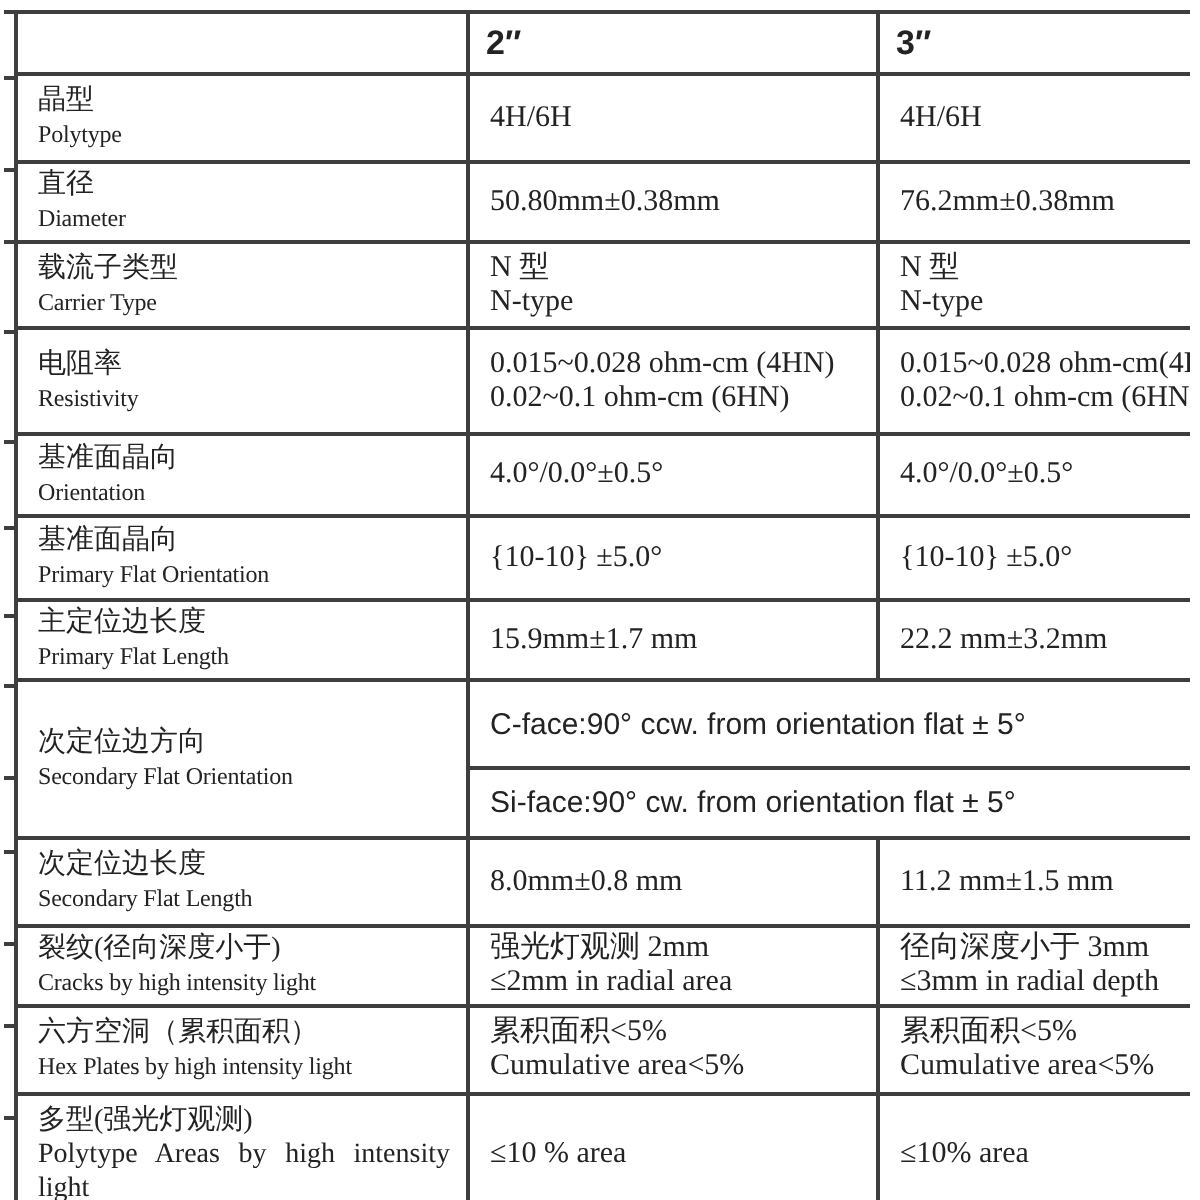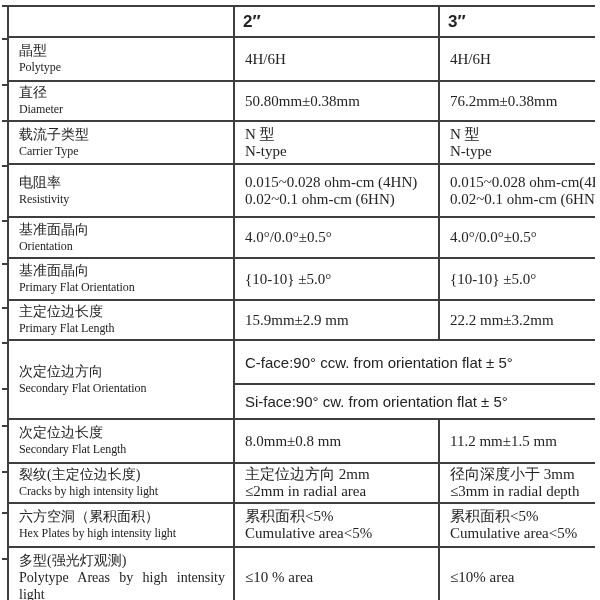--- a/index.html
+++ b/index.html
@@ -136,21 +136,21 @@
         <span class="line">{10-10} ±5.0°</span>
       </td>
     </tr>
 
     <tr style="height:33px">
       <td class="label">
         <span class="line zh">主定位边长度</span>
         <span class="line en">Primary Flat Length</span>
       </td>
       <td class="val">
-        <span class="line">15.9mm±2.9 mm</span>
+        <span class="line">15.9mm±1.7 mm</span>
       </td>
       <td class="val">
         <span class="line">22.2 mm±3.2mm</span>
       </td>
     </tr>
 
     <tr style="height:44px">
       <td class="label" rowspan="2">
         <span class="line zh">次定位边方向</span>
         <span class="line en">Secondary Flat Orientation</span>
@@ -173,25 +173,25 @@
       <td class="val">
         <span class="line">8.0mm±0.8 mm</span>
       </td>
       <td class="val">
         <span class="line">11.2 mm±1.5 mm</span>
       </td>
     </tr>
 
     <tr style="height:39px">
       <td class="label">
-        <span class="line zh">裂纹(主定位边长度)</span>
+        <span class="line zh">裂纹(径向深度小于)</span>
         <span class="line en">Cracks by high intensity light</span>
       </td>
       <td class="val">
-        <span class="line">主定位边方向 2mm</span>
+        <span class="line">强光灯观测 2mm</span>
         <span class="line">≤2mm in radial area</span>
       </td>
       <td class="val">
         <span class="line">径向深度小于 3mm</span>
         <span class="line">≤3mm in radial depth</span>
       </td>
     </tr>
 
     <tr style="height:44px">
       <td class="label">

